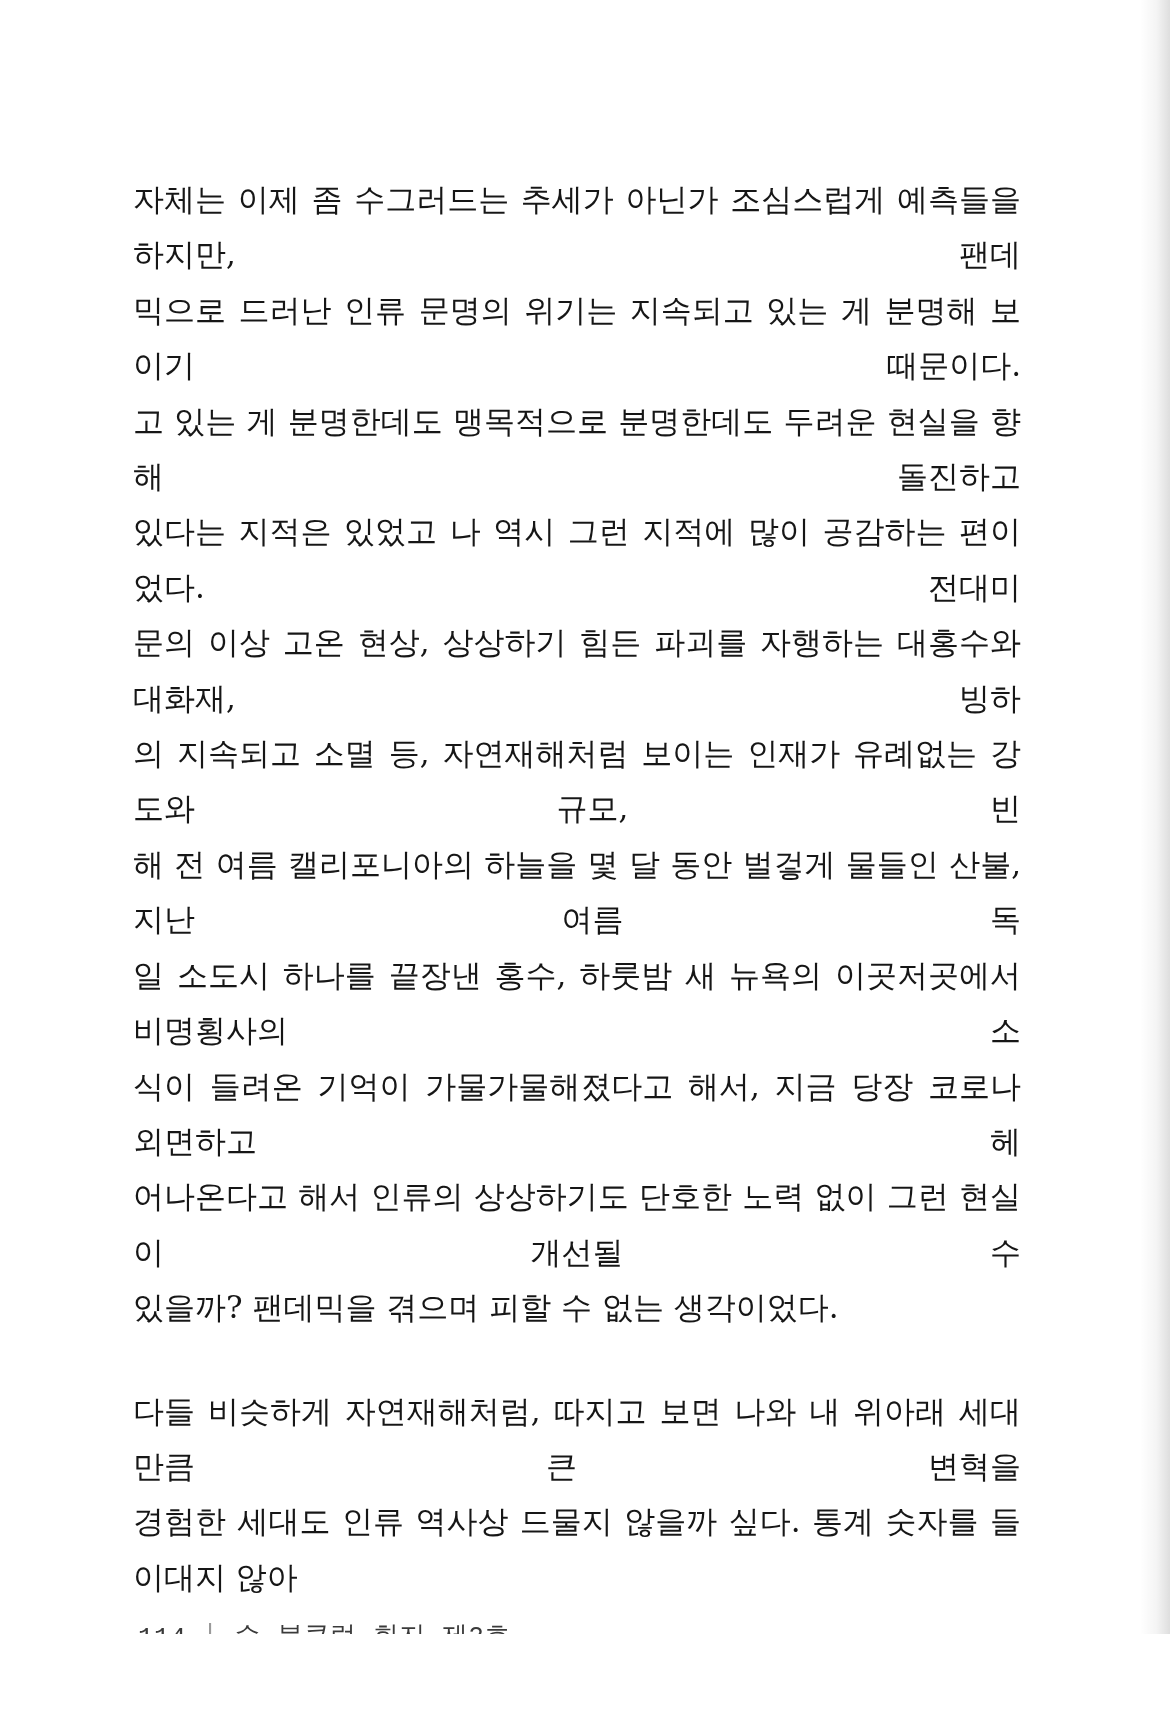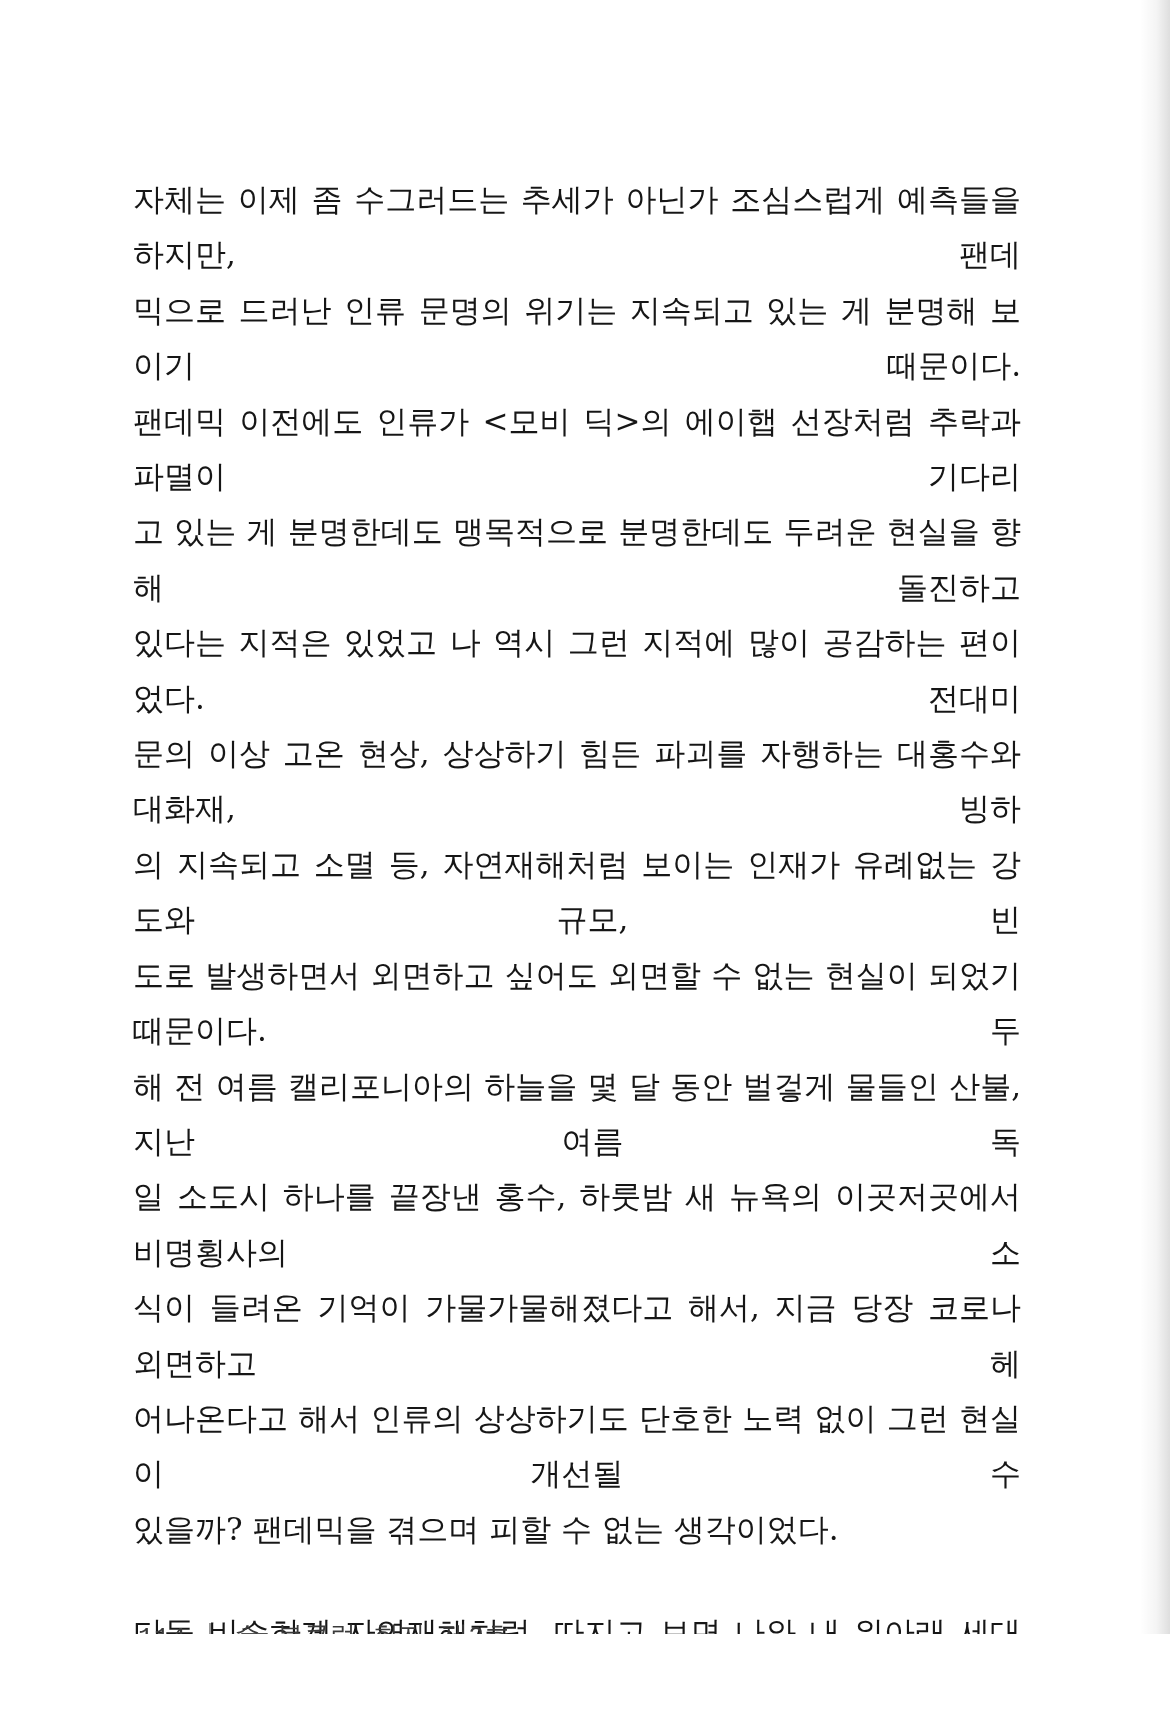--- a/index.html
+++ b/index.html
@@ -70,26 +70,24 @@
 </head>
 <body>
 
 <div class="page">
 
   <div class="content">
 
     <p class="para">
       <span class="line">자체는 이제 좀 수그러드는 추세가 아닌가 조심스럽게 예측들을 하지만, 팬데</span>
       <span class="line">믹으로 드러난 인류 문명의 위기는 지속되고 있는 게 분명해 보이기 때문이다.</span>
-      <span class="line">팬데믹 이전에도 인류가 &lt;모비 딕&gt;의 에이햅 선장처럼 추락과 파멸이 기다리</span>
       <span class="line">고 있는 게 분명한데도 맹목적으로 분명한데도 두려운 현실을 향해 돌진하고</span>
       <span class="line">있다는 지적은 있었고 나 역시 그런 지적에 많이 공감하는 편이었다. 전대미</span>
       <span class="line">문의 이상 고온 현상, 상상하기 힘든 파괴를 자행하는 대홍수와 대화재, 빙하</span>
       <span class="line">의 지속되고 소멸 등, 자연재해처럼 보이는 인재가 유례없는 강도와 규모, 빈</span>
-      <span class="line">도로 발생하면서 외면하고 싶어도 외면할 수 없는 현실이 되었기 때문이다. 두</span>
       <span class="line">해 전 여름 캘리포니아의 하늘을 몇 달 동안 벌겋게 물들인 산불, 지난 여름 독</span>
       <span class="line">일 소도시 하나를 끝장낸 홍수, 하룻밤 새 뉴욕의 이곳저곳에서 비명횡사의 소</span>
       <span class="line">식이 들려온 기억이 가물가물해졌다고 해서, 지금 당장 코로나 외면하고 헤</span>
       <span class="line">어나온다고 해서 인류의 상상하기도 단호한 노력 없이 그런 현실이 개선될 수</span>
       <span class="line">있을까? 팬데믹을 겪으며 피할 수 없는 생각이었다.</span>
     </p>
 
     <p class="para">
       <span class="line">다들 비슷하게 자연재해처럼, 따지고 보면 나와 내 위아래 세대만큼 큰 변혁을</span>
       <span class="line">경험한 세대도 인류 역사상 드물지 않을까 싶다. 통계 숫자를 들이대지 않아</span>

